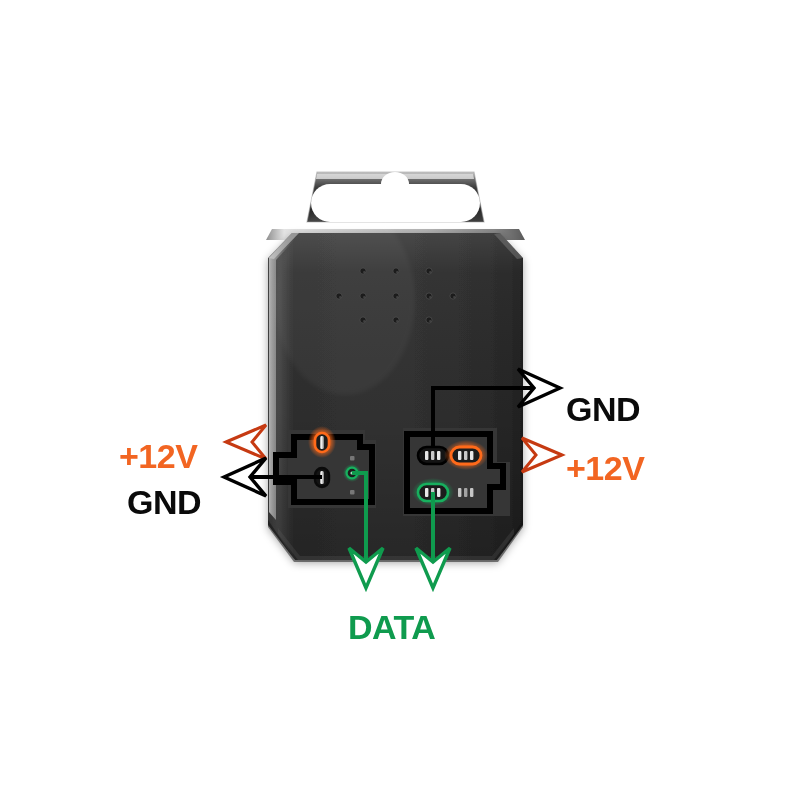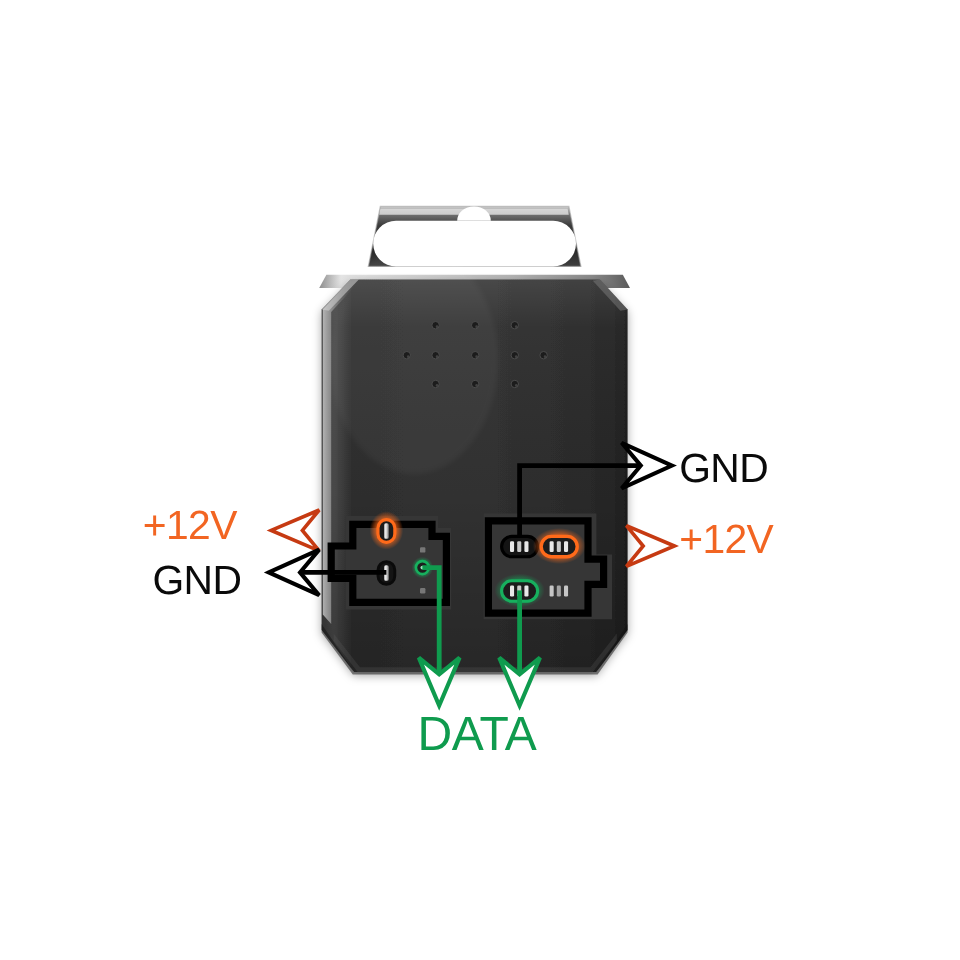--- a/index.html
+++ b/index.html
@@ -18,25 +18,26 @@
   #art {
     position: absolute;
     left: 0;
     top: 0;
     width: 800px;
     height: 800px;
   }
   .lbl {
     position: absolute;
     font-family: "Liberation Sans", sans-serif;
-    font-weight: normal;
+    font-weight: bold;
     letter-spacing: -0.5px;
     white-space: nowrap;
     line-height: 1;
     user-select: none;
+    margin-top: 18px;
   }
   .lbl-12v-left {
     left: 119px;
     top: 421px;
     font-size: 34px;
     color: #f26522;
   }
   .lbl-gnd-left {
     left: 127px;
     top: 467px;
@@ -51,21 +52,21 @@
   }
   .lbl-12v-right {
     left: 566px;
     top: 433px;
     font-size: 34px;
     color: #f26522;
   }
   .lbl-data {
     left: 348px;
     top: 592px;
-    font-size: 40px;
+    font-size: 34px;
     color: #0f9b4e;
   }
 </style>
 </head>
 <body>
 
 <div id="stage">
 
   <svg id="art" viewBox="0 0 800 800">
     <defs>

